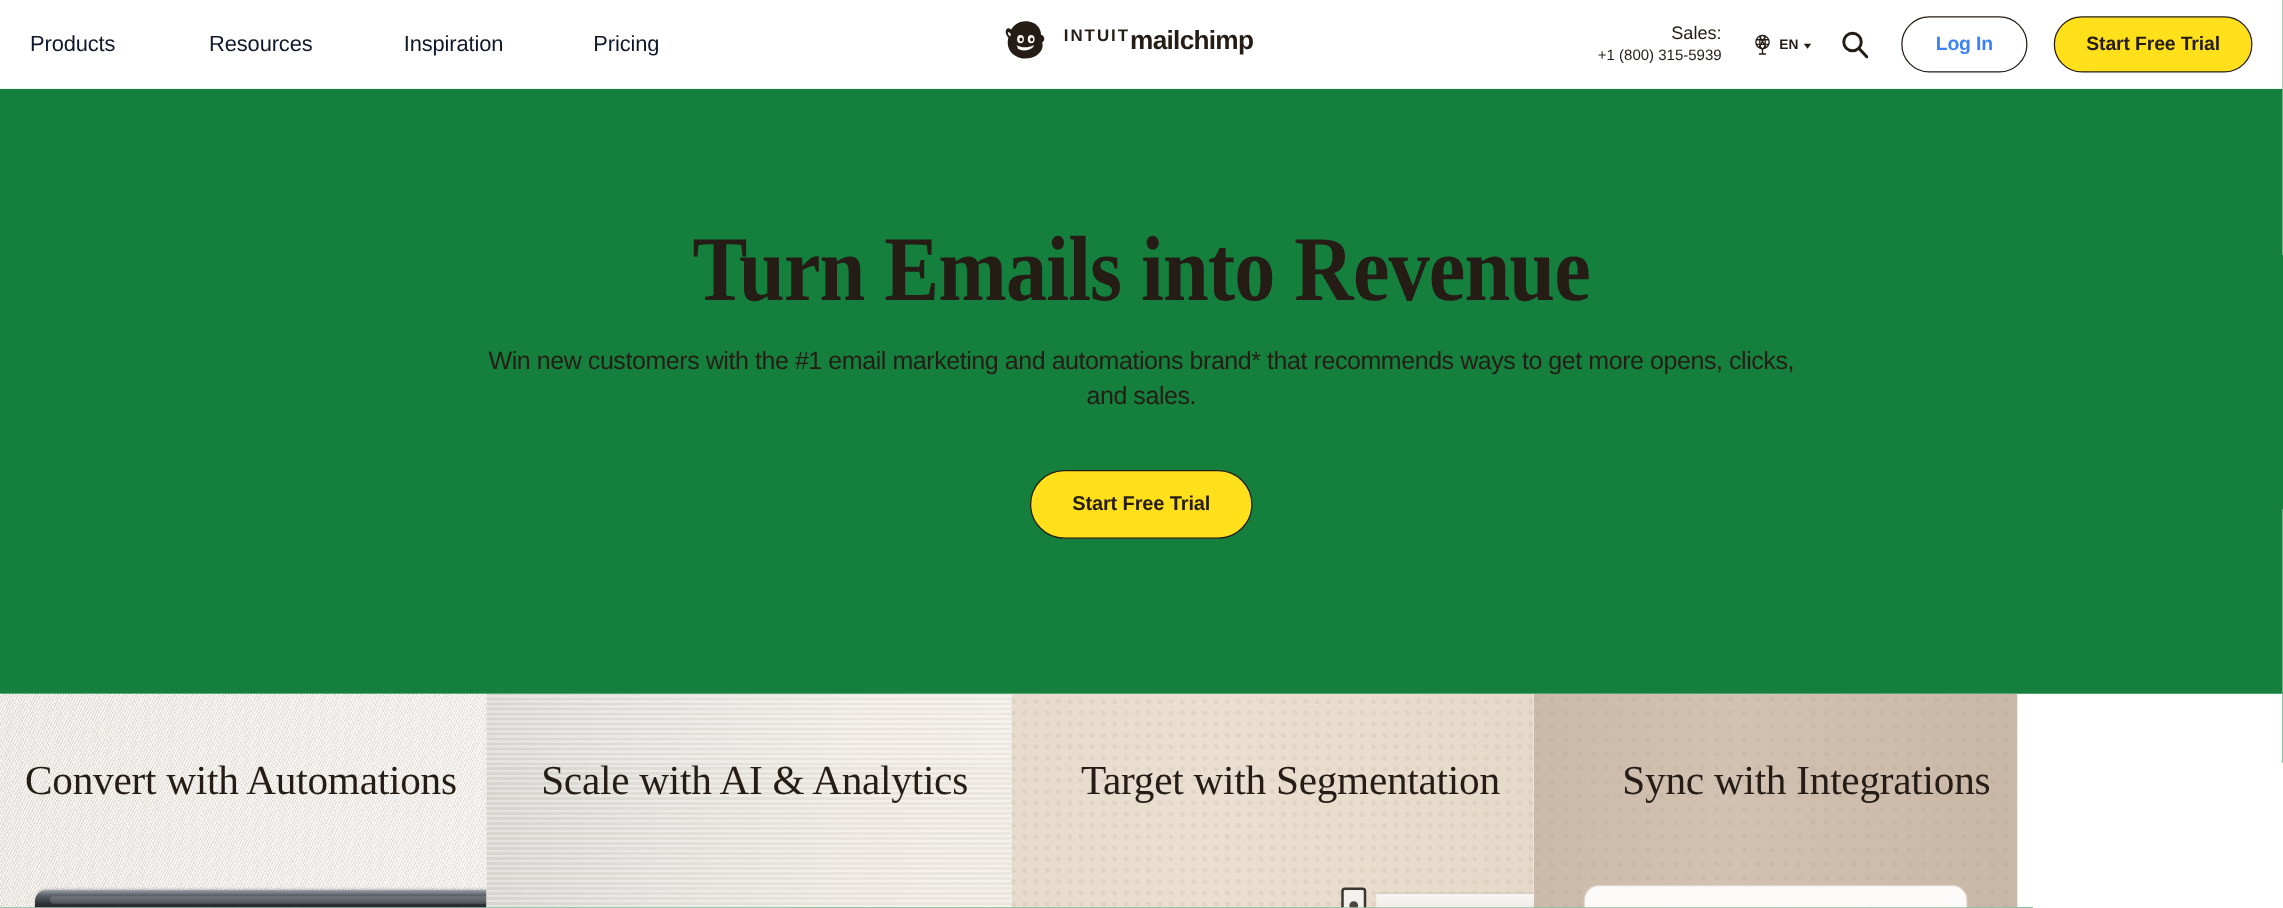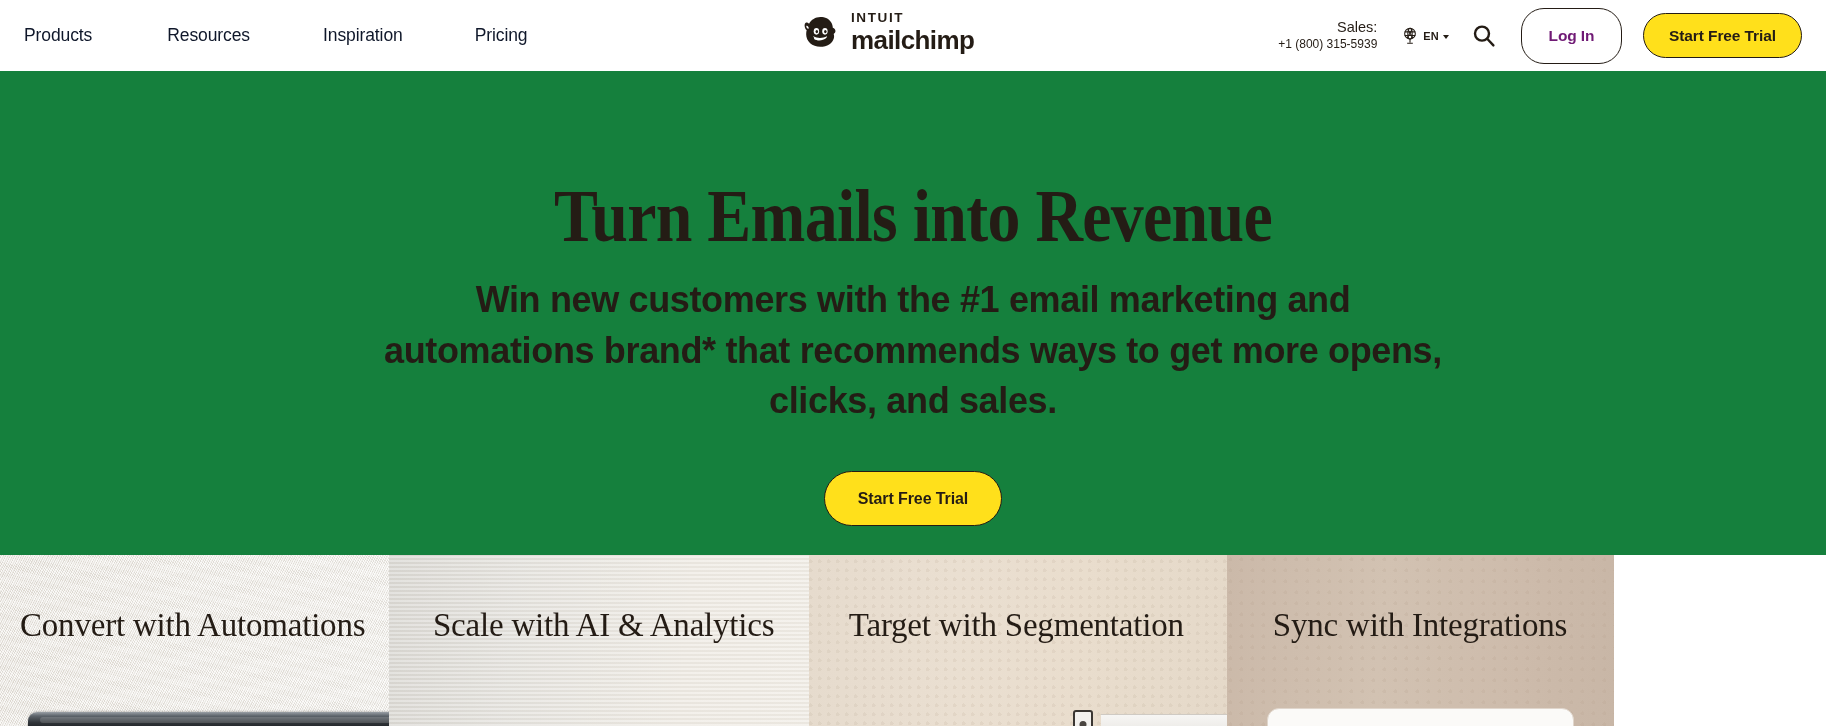--- a/index.html
+++ b/index.html
@@ -52,30 +52,30 @@
   .logo-wrap {
     position: absolute;
     left: 800px;
     top: 11px;
     display: flex;
     align-items: center;
     gap: 9px;
     cursor: pointer;
   }
   .logo-mark { width: 42px; height: 42px; display: block; flex: none; }
-  .logo-text { display: flex; flex-direction: column; justify-content: space-between; line-height: 1; }
+  .logo-text { display: flex; flex-direction: row; justify-content: space-between; line-height: 1; }
   .logo-intuit {
     font-size: 13.5px;
     font-weight: 700;
     letter-spacing: 1.6px;
     color: #241c15;
     margin-bottom: 2px;
   }
   .logo-mailchimp {
-    font-size: 26px;
+    font-size: 21px;
     font-weight: 700;
     letter-spacing: -0.6px;
     color: #241c15;
   }
 
   .header-right {
     position: absolute;
     right: 0;
     top: 0;
     height: 71px;
@@ -130,25 +130,25 @@
     letter-spacing: -0.1px;
     cursor: pointer;
     white-space: nowrap;
     display: inline-flex;
     align-items: center;
     justify-content: center;
   }
 
   .btn-login {
     width: 101px;
-    height: 56px;
+    height: 45px;
     border-radius: 23px;
     border: 1.4px solid #241c15;
     background: #ffffff;
-    color: #701a75;
+    color: #3b82f6;
     margin-right: 21px;
   }
 
   .btn-trial-header {
     width: 159px;
     height: 45px;
     border-radius: 23px;
     border: 1.4px solid #241c15;
     background: #ffe01b;
     color: #241c15;
@@ -169,22 +169,22 @@
     font-size: 74px;
     font-weight: 700;
     line-height: 1.03;
     letter-spacing: -0.8px;
     color: #241c15;
     transform: scaleX(0.89);
     margin-bottom: 21px;
   }
 
   .hero-sub {
-    font-size: 36px;
-    font-weight: 700;
+    font-size: 20px;
+    font-weight: 400;
     line-height: 1.4;
     letter-spacing: -0.35px;
     color: #241c15;
     max-width: 1060px;
     margin: 0 auto 45px;
   }
 
   .btn-trial-hero {
     width: 178px;
     height: 55px;
@@ -219,22 +219,22 @@
     font-family: "Liberation Serif", serif;
     font-size: 33px;
     font-weight: 400;
     letter-spacing: -0.2px;
     color: #241c15;
     white-space: nowrap;
     padding-top: 52px;
     padding-left: 20px;
   }
   .card-2 .card-title { padding-left: 44px; }
-  .card-3 .card-title { padding-left: 40px; }
-  .card-4 .card-title { padding-left: 46px; }
+  .card-3 .card-title { padding-left: 56px; }
+  .card-4 .card-title { padding-left: 71px; }
 
   
   .card-bg {
     position: absolute;
     inset: 0;
     z-index: 1;
   }
   .card-1 .card-bg {
     background:
       repeating-linear-gradient(117deg, rgba(255,255,255,0.55) 0 1px, rgba(190,185,176,0.20) 1px 2px),

